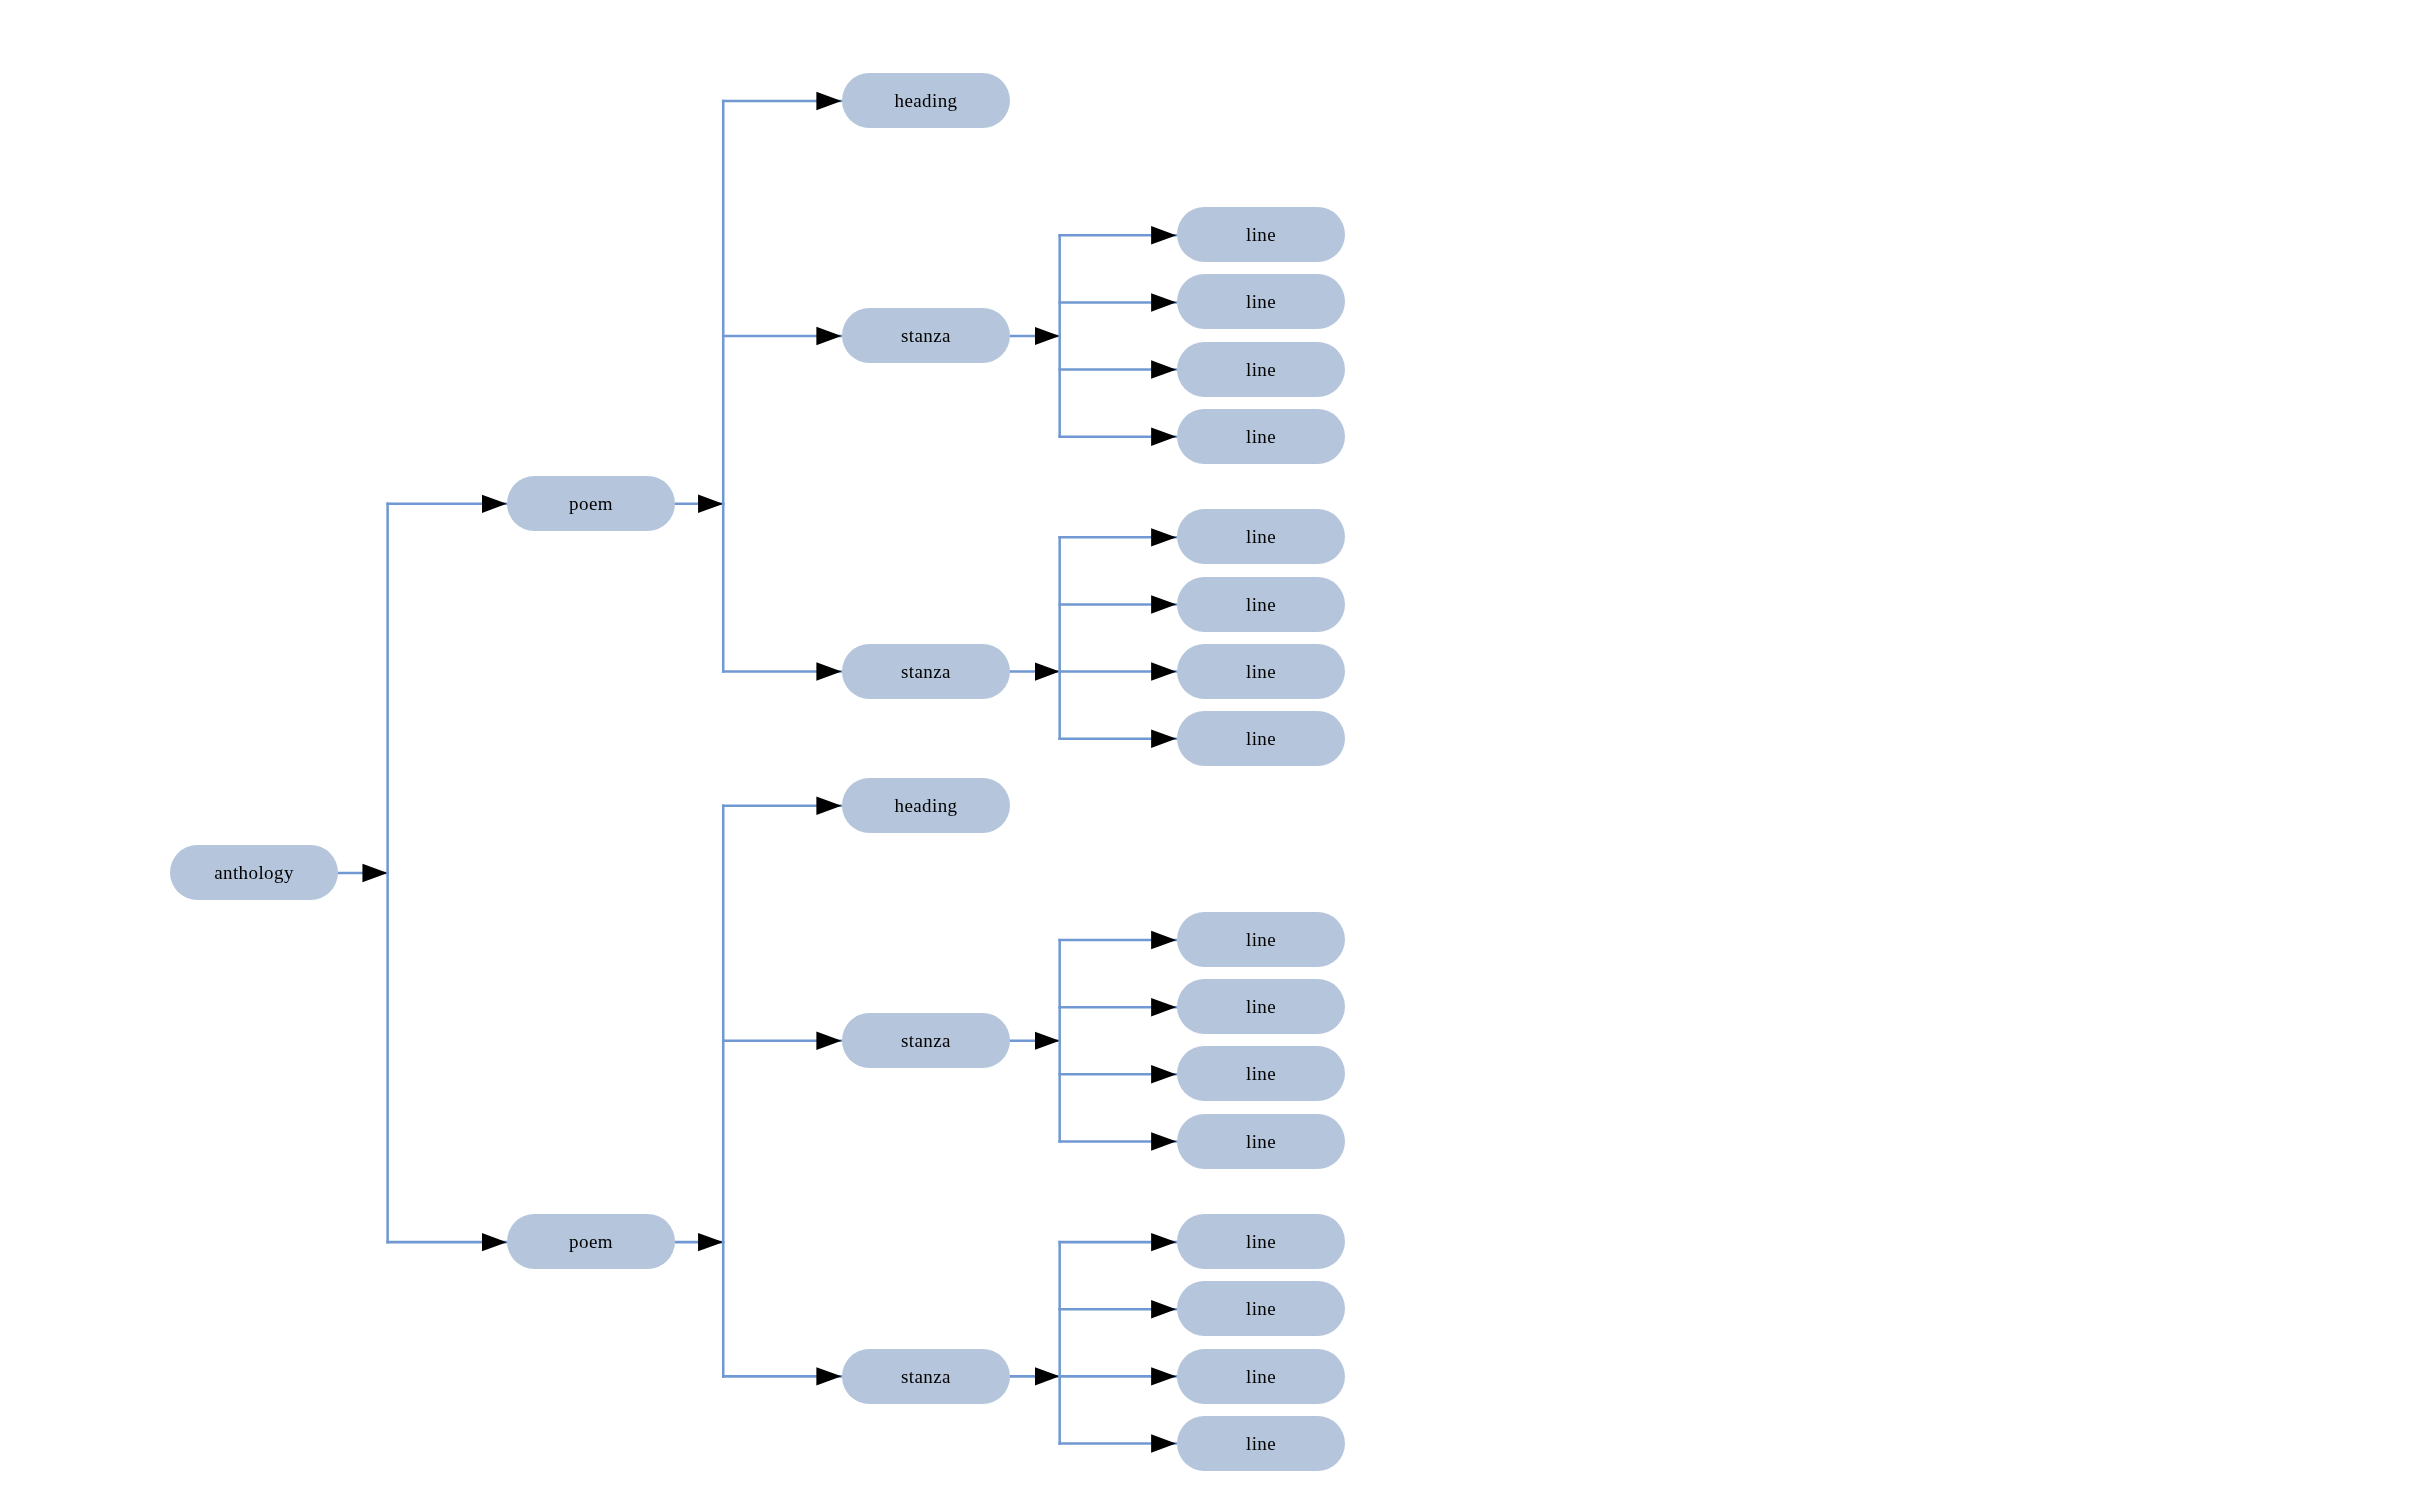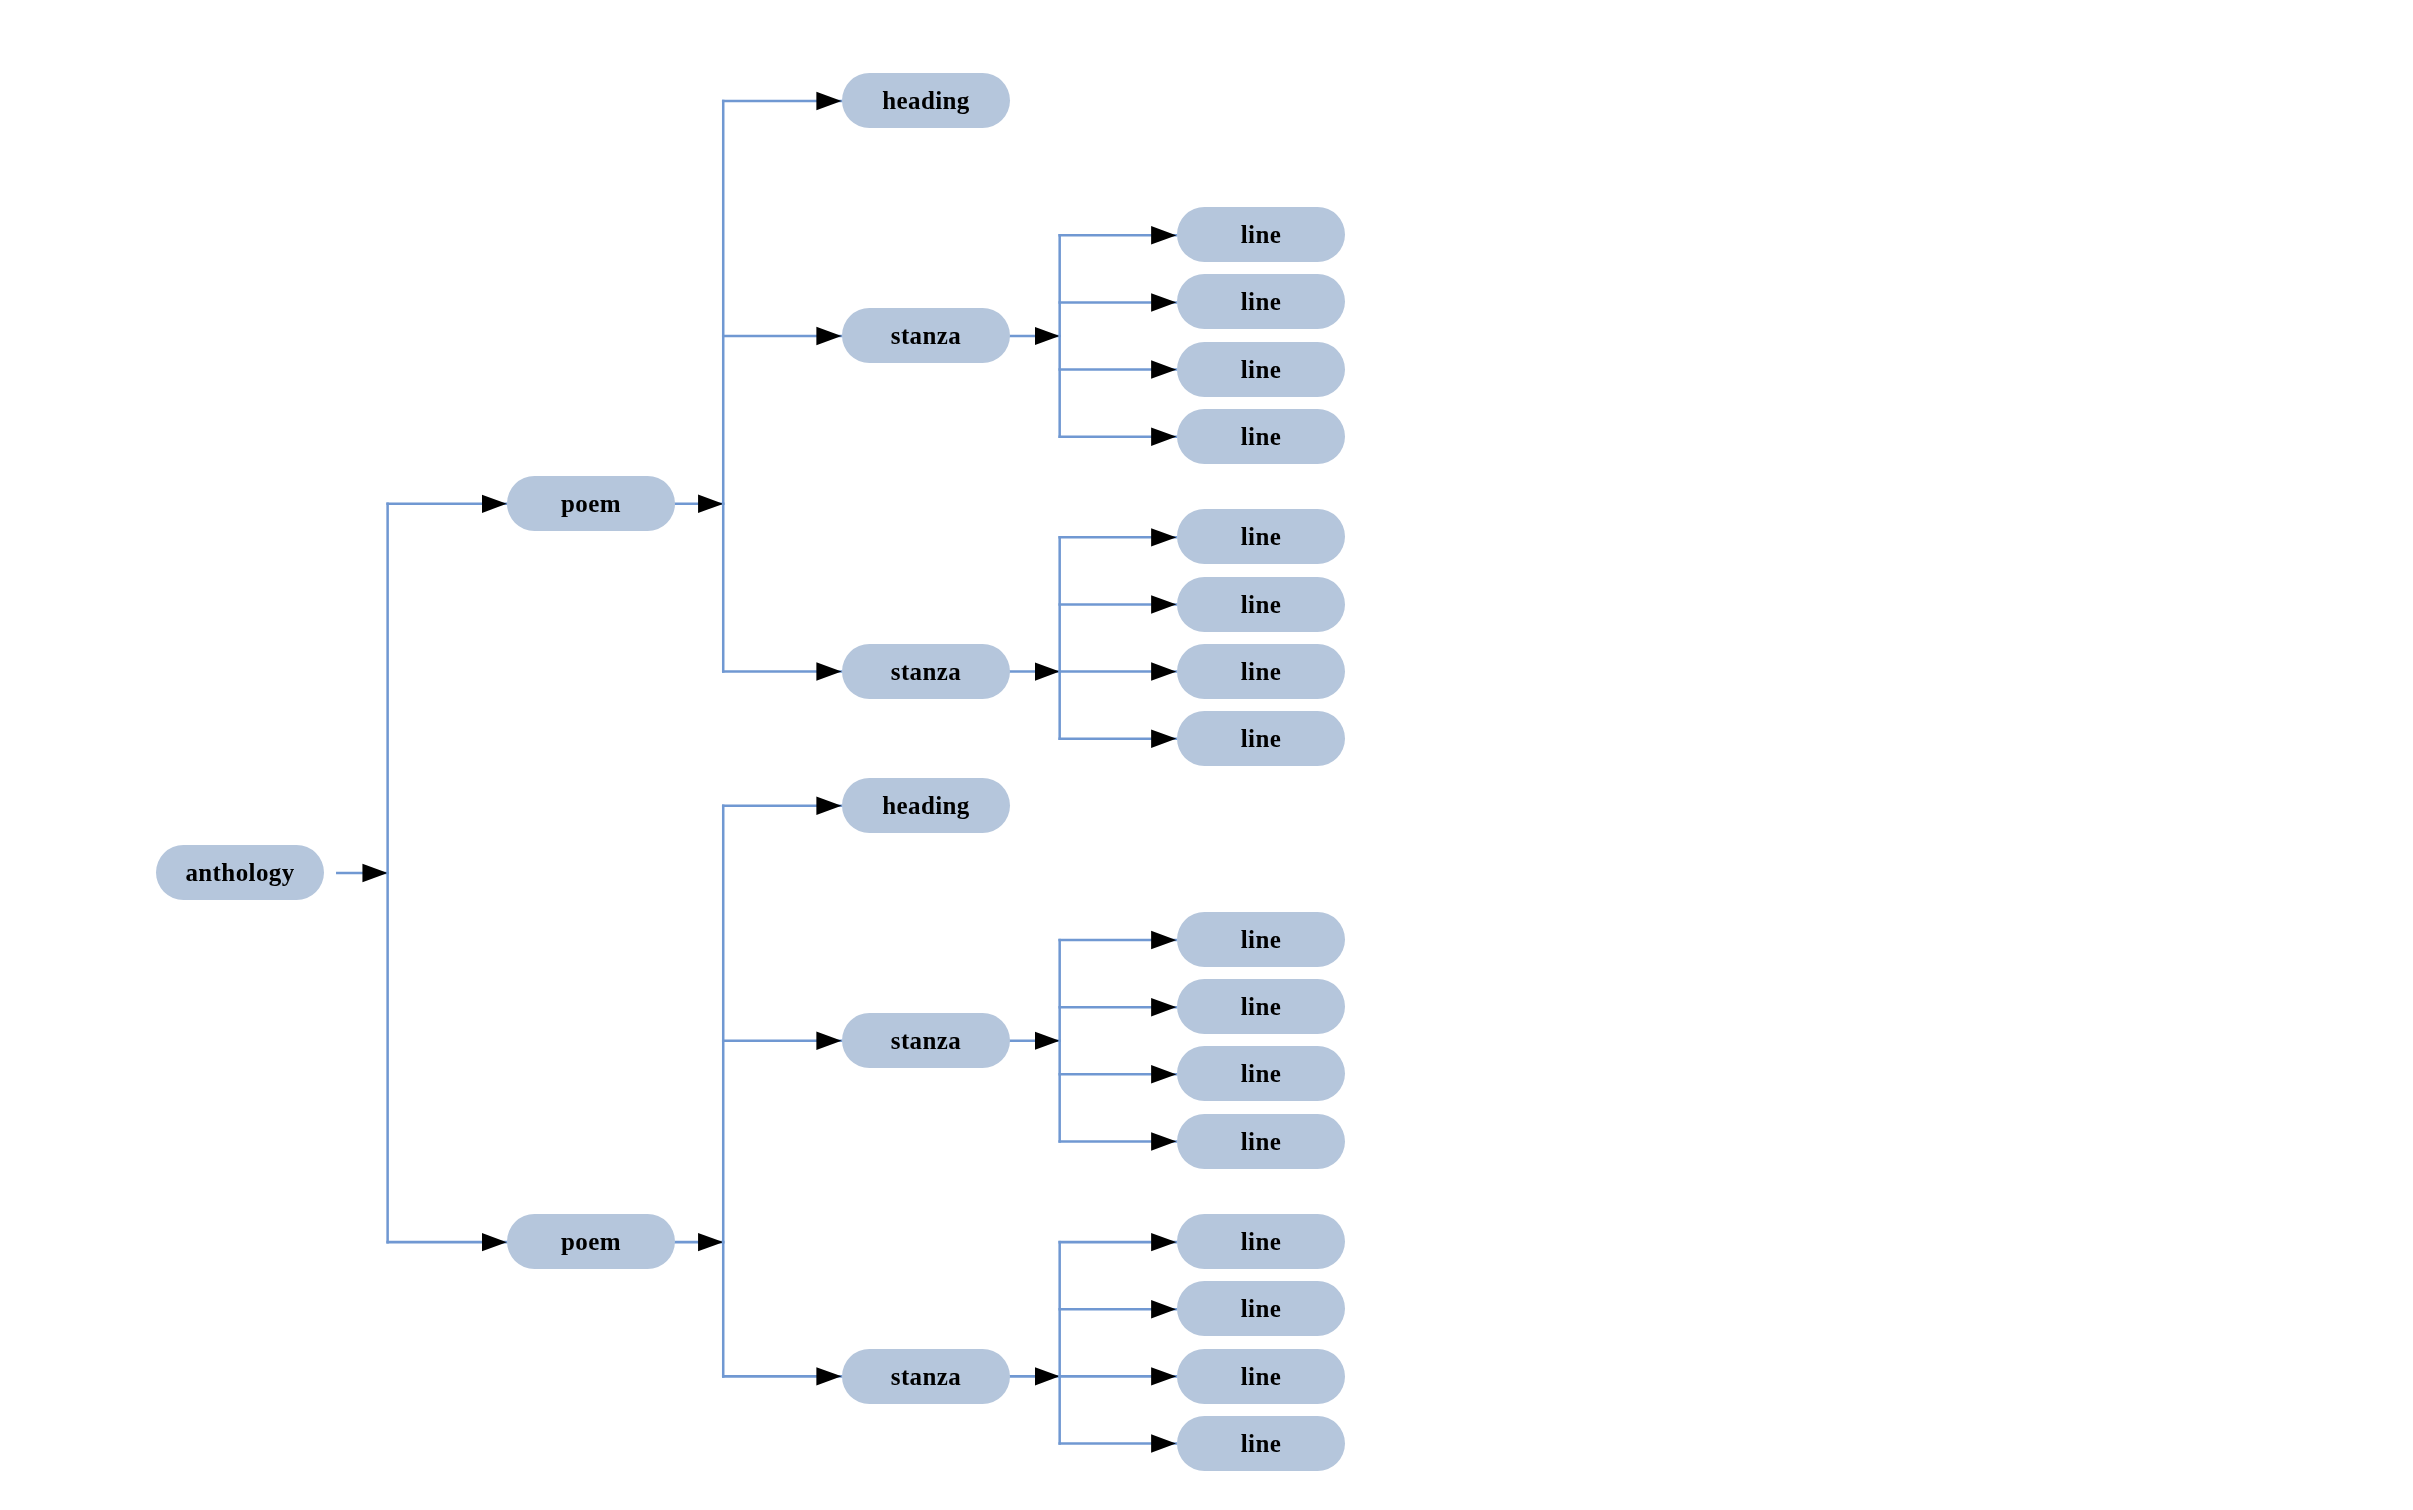--- a/index.html
+++ b/index.html
@@ -19,22 +19,22 @@
     position:absolute;
     width:168px;
     height:55px;
     border-radius:28px;
     background:#b5c6dc;
     display:flex;
     align-items:center;
     justify-content:center;
   }
   .node span {
-    font-weight:bold;
-    font-size:25px;
+    font-weight:normal;
+    font-size:19px;
     color:#000000;
     letter-spacing:0.4px;
     line-height:1;
   }
 </style>
 </head>
 <body>
 
 <div class="canvas">
 
@@ -87,21 +87,21 @@
       <line x1="1263" y1="1280" x2="1402" y2="1280" marker-end="url(#arrow)"></line>
       <line x1="1263" y1="1360" x2="1402" y2="1360" marker-end="url(#arrow)"></line>
 
       <line x1="1263" y1="1480" x2="1402" y2="1480" marker-end="url(#arrow)"></line>
       <line x1="1263" y1="1560" x2="1402" y2="1560" marker-end="url(#arrow)"></line>
       <line x1="1263" y1="1640" x2="1402" y2="1640" marker-end="url(#arrow)"></line>
       <line x1="1263" y1="1720" x2="1402" y2="1720" marker-end="url(#arrow)"></line>
     </g>
   </svg>
 
-  <div class="node" style="left:156px;top:845px">
+  <div class="node" style="left:170px;top:845px">
       <span>anthology</span>
     </div>
 
   <div class="node" style="left:507px;top:476px">
       <span>poem</span>
     </div>
   <div class="node" style="left:507px;top:1214px">
       <span>poem</span>
     </div>
 

